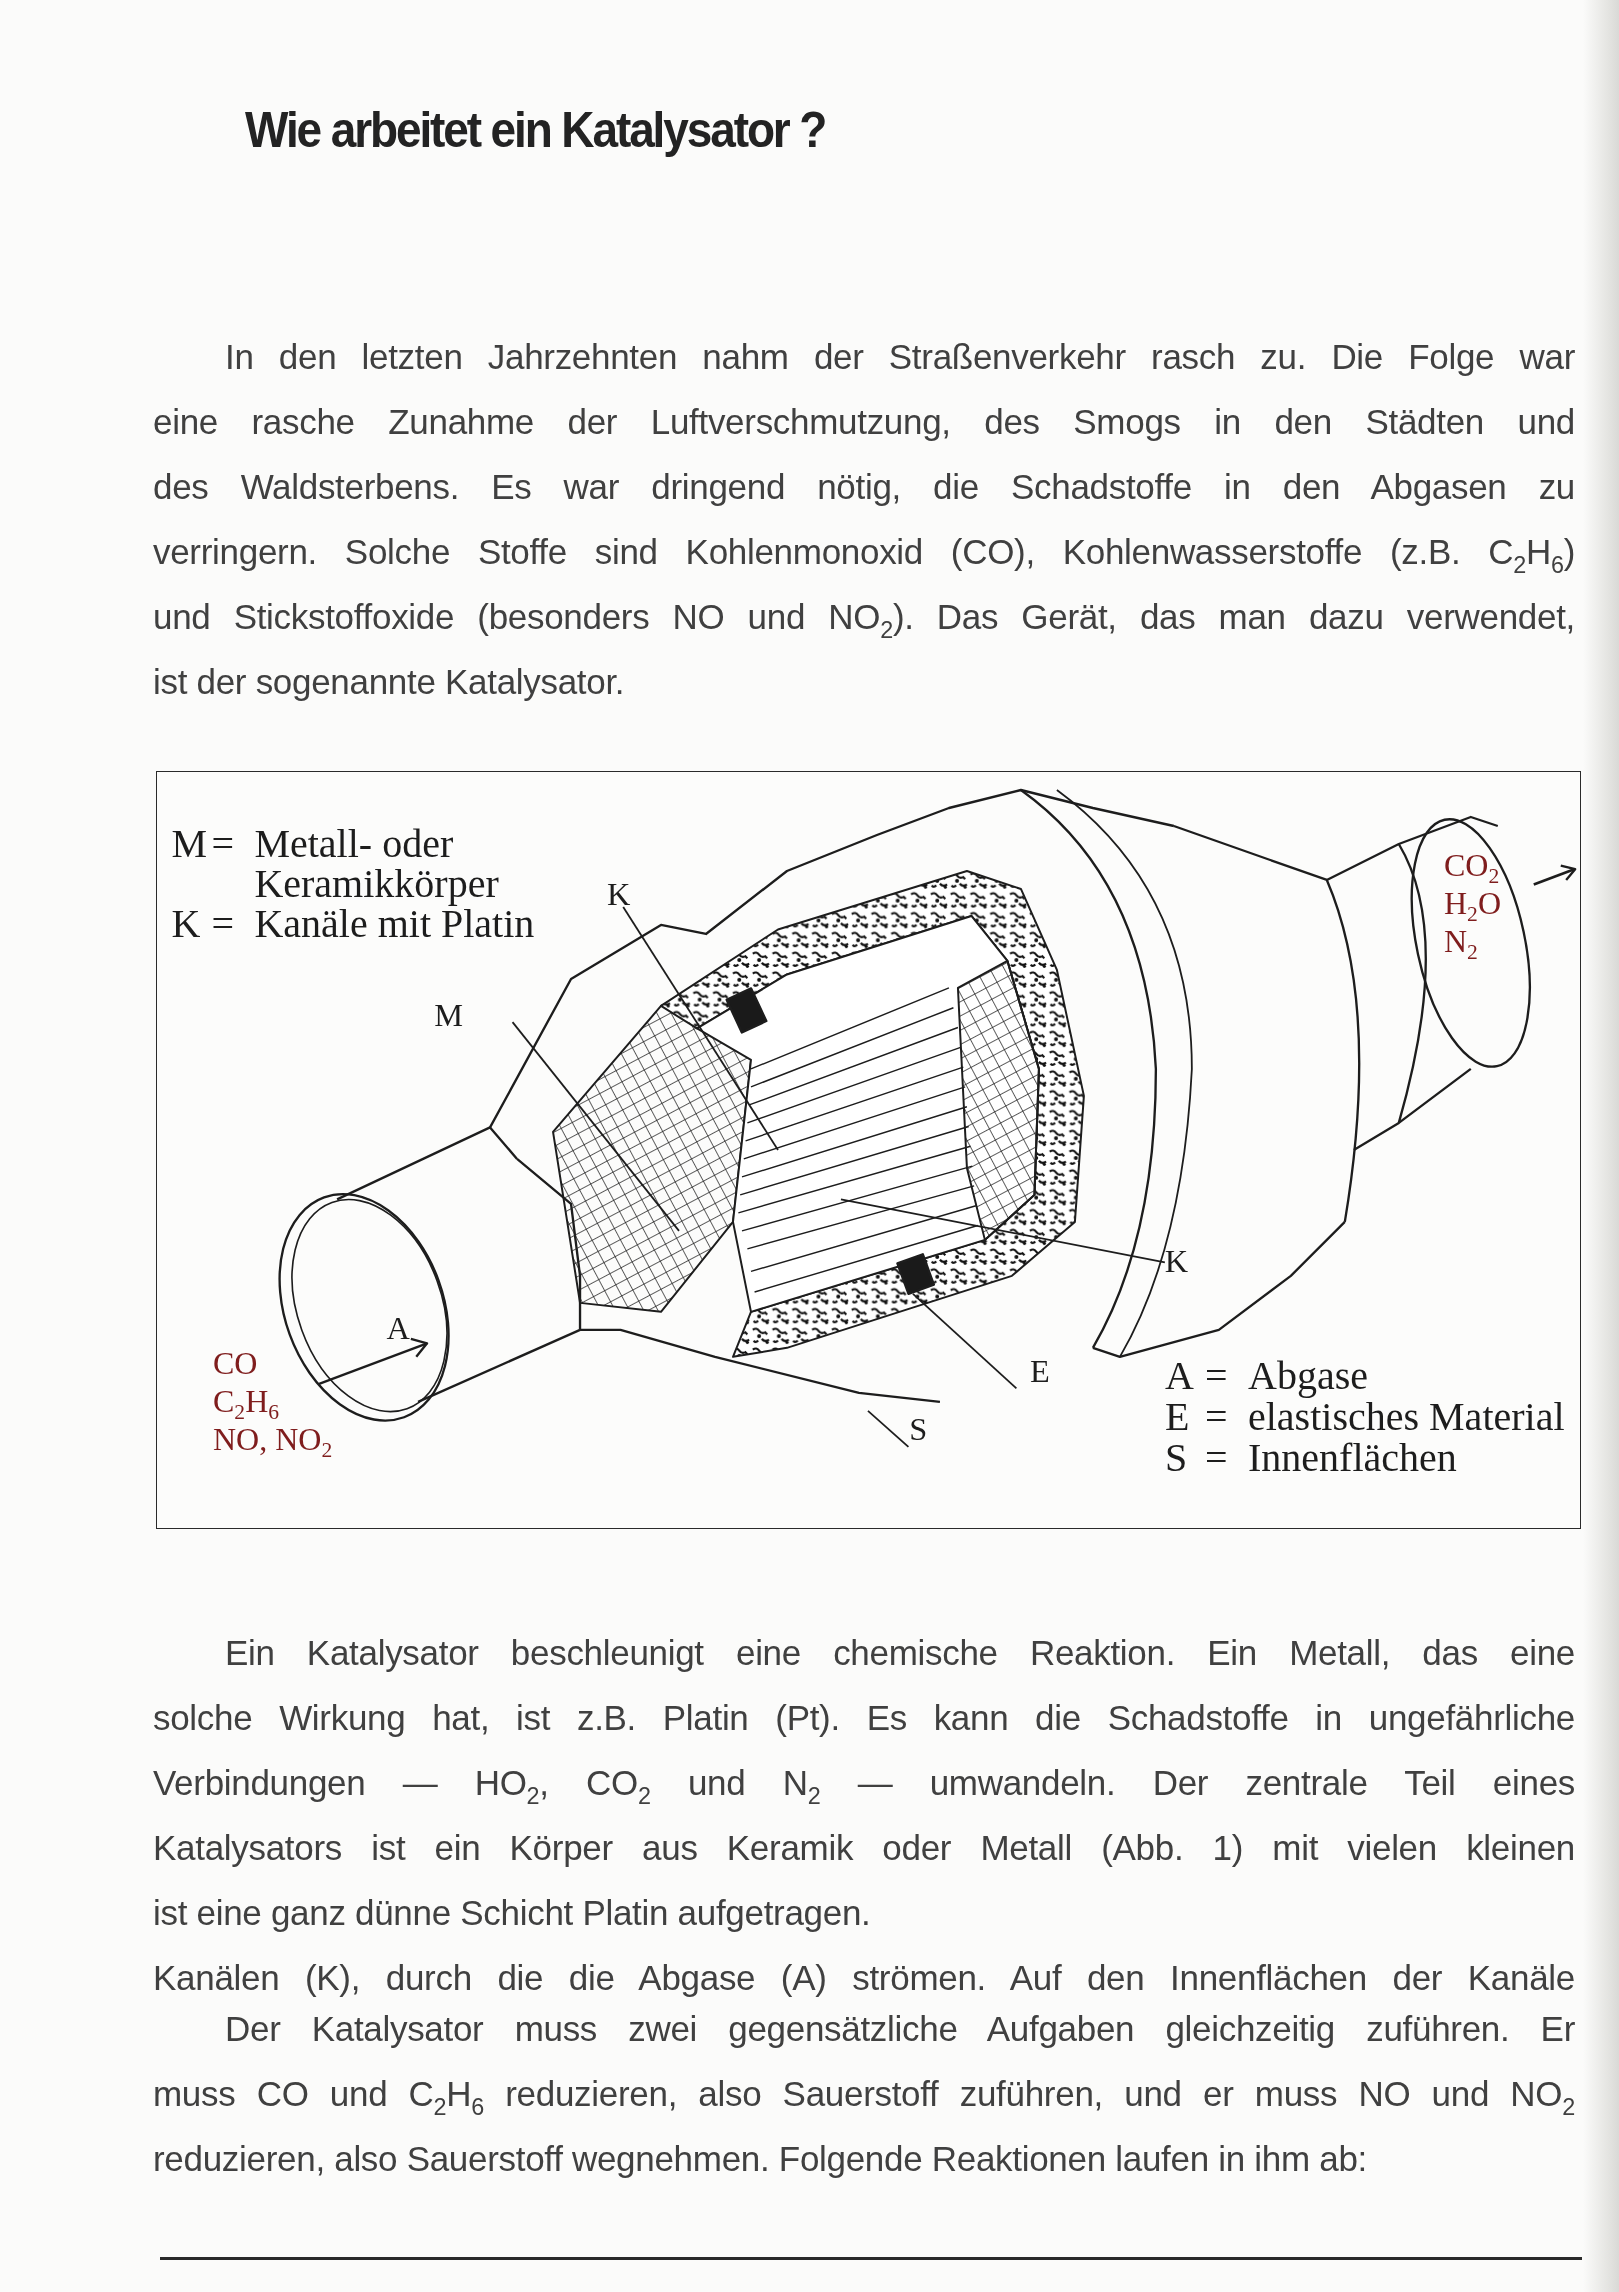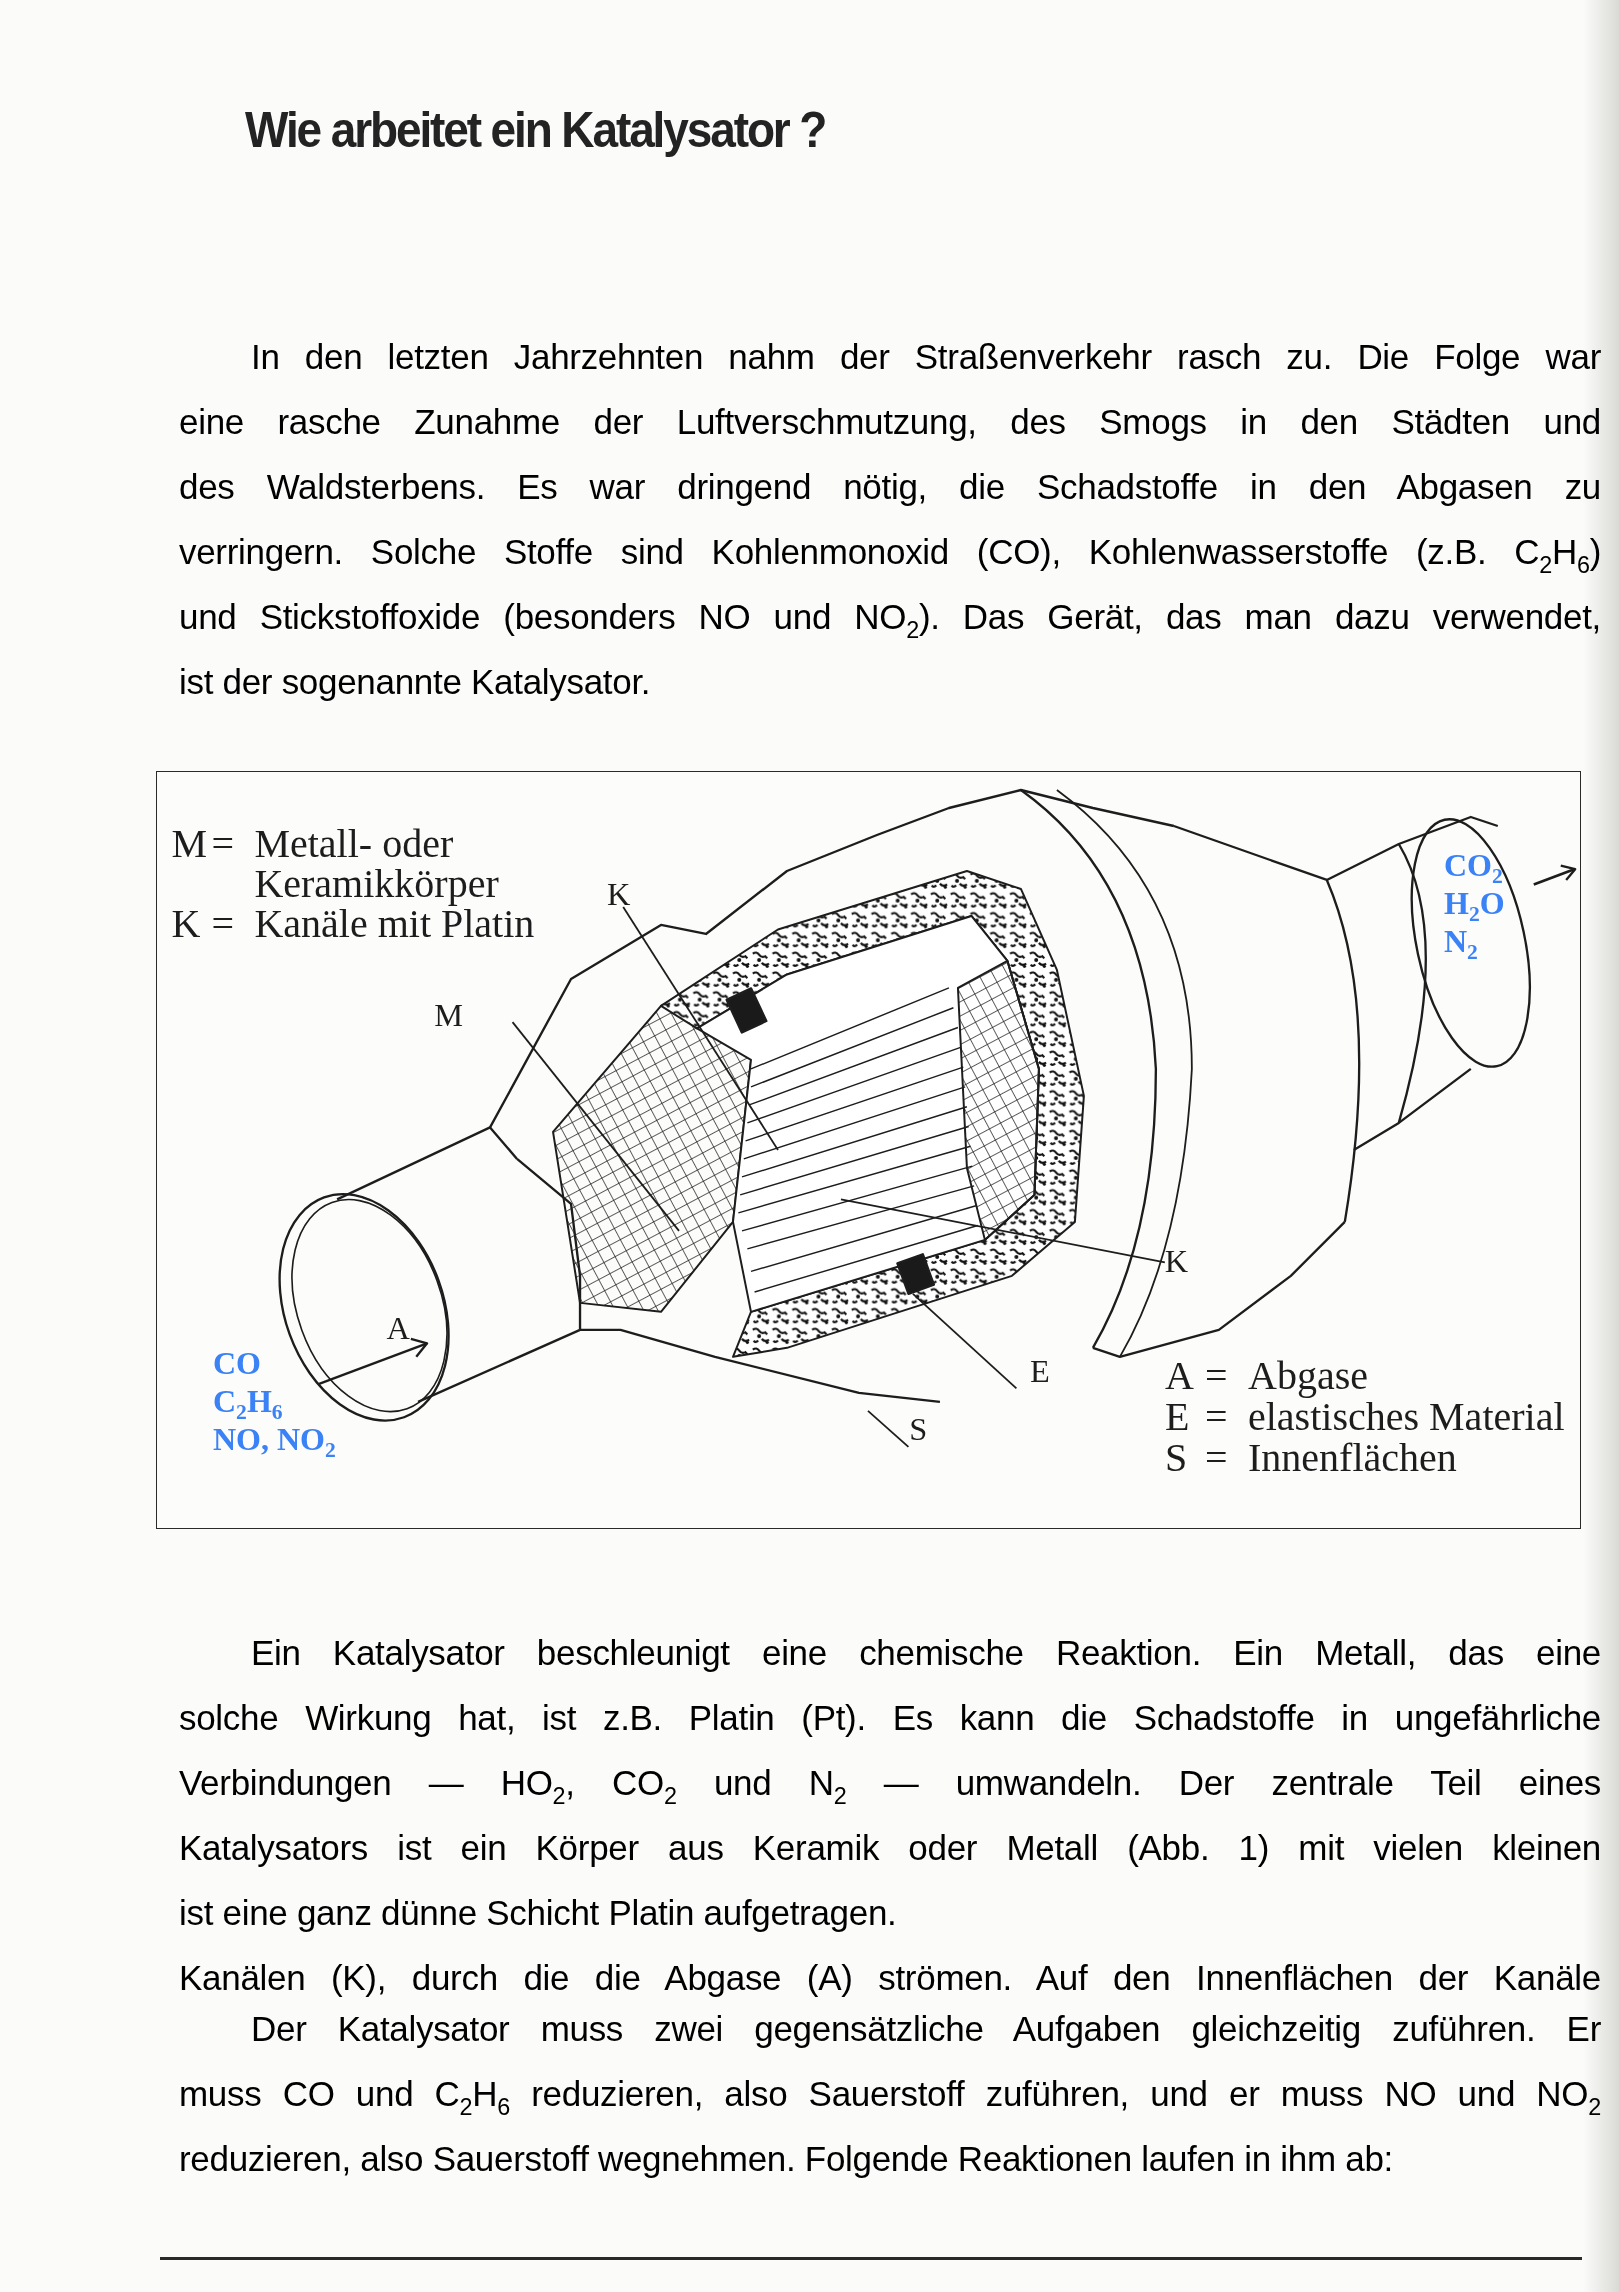--- a/index.html
+++ b/index.html
@@ -14,42 +14,41 @@
   }
   .title {
     position: absolute; left: 245px; top: 101px;
     font-family: "Liberation Sans", sans-serif; font-weight: bold;
     font-size: 50px; letter-spacing: -2.3px; transform: scaleX(0.92); transform-origin: left;
     color: #232323;
   }
   .prose {
     position: absolute; left: 153px; width: 1422px;
     font-family: "Liberation Sans", sans-serif; font-size: 35px;
-    line-height: 65px; text-align: justify; color: #000000;
+    line-height: 65px; text-align: justify; color: #404040;
     letter-spacing: -0.3px;
-    margin-left: 26px;
   }
   .prose .line { display: block; height: 65px; white-space: nowrap; text-align-last: justify; }
   .prose .line.last { text-align-last: left; }
   .prose .indent { padding-left: 72px; }
   .prose sub { font-size: 23.4px; line-height: 0; vertical-align: -9px; }
   #p1 { top: 324px; }
   #p2 { top: 1620px; }
   #p3 { top: 1996px; }
   .figure {
     position: absolute; left: 156px; top: 771px; width: 1425px; height: 758px;
     border: 1.8px solid #2a2a2a; box-sizing: border-box; background: #fcfcfb;
   }
   .figure svg { position: absolute; left: 0; top: 0; }
   .serif { font-family: "Liberation Serif", serif; fill: #1d1d1d; }
   .legend { position: absolute; font-family: "Liberation Serif", serif; font-size: 40px; line-height: 40px; color: #1d1d1d; }
   .legend .row { white-space: nowrap; }
   .legend .k { display: inline-block; width: 40px; }
   .legend .eq { display: inline-block; width: 43px; }
-  .formula { position: absolute; font-family: "Liberation Serif", serif; font-size: 32px; line-height: 38px; color: #3b82f6; font-weight: bold; }
+  .formula { position: absolute; font-family: "Liberation Serif", serif; font-size: 32px; line-height: 38px; color: #7f1d1d; }
   .formula sub { font-size: 21.6px; line-height: 0; vertical-align: -7.2px; }
   .bottom-rule { position: absolute; left: 160px; top: 2257px; width: 1422px; height: 2.7px; background: #2a2a2a; }
 </style>
 </head>
 <body>
 
 <div class="page-shadow"></div>
 
 <h1 class="title" style="margin:0">Wie arbeitet ein Katalysator ?</h1>
 

